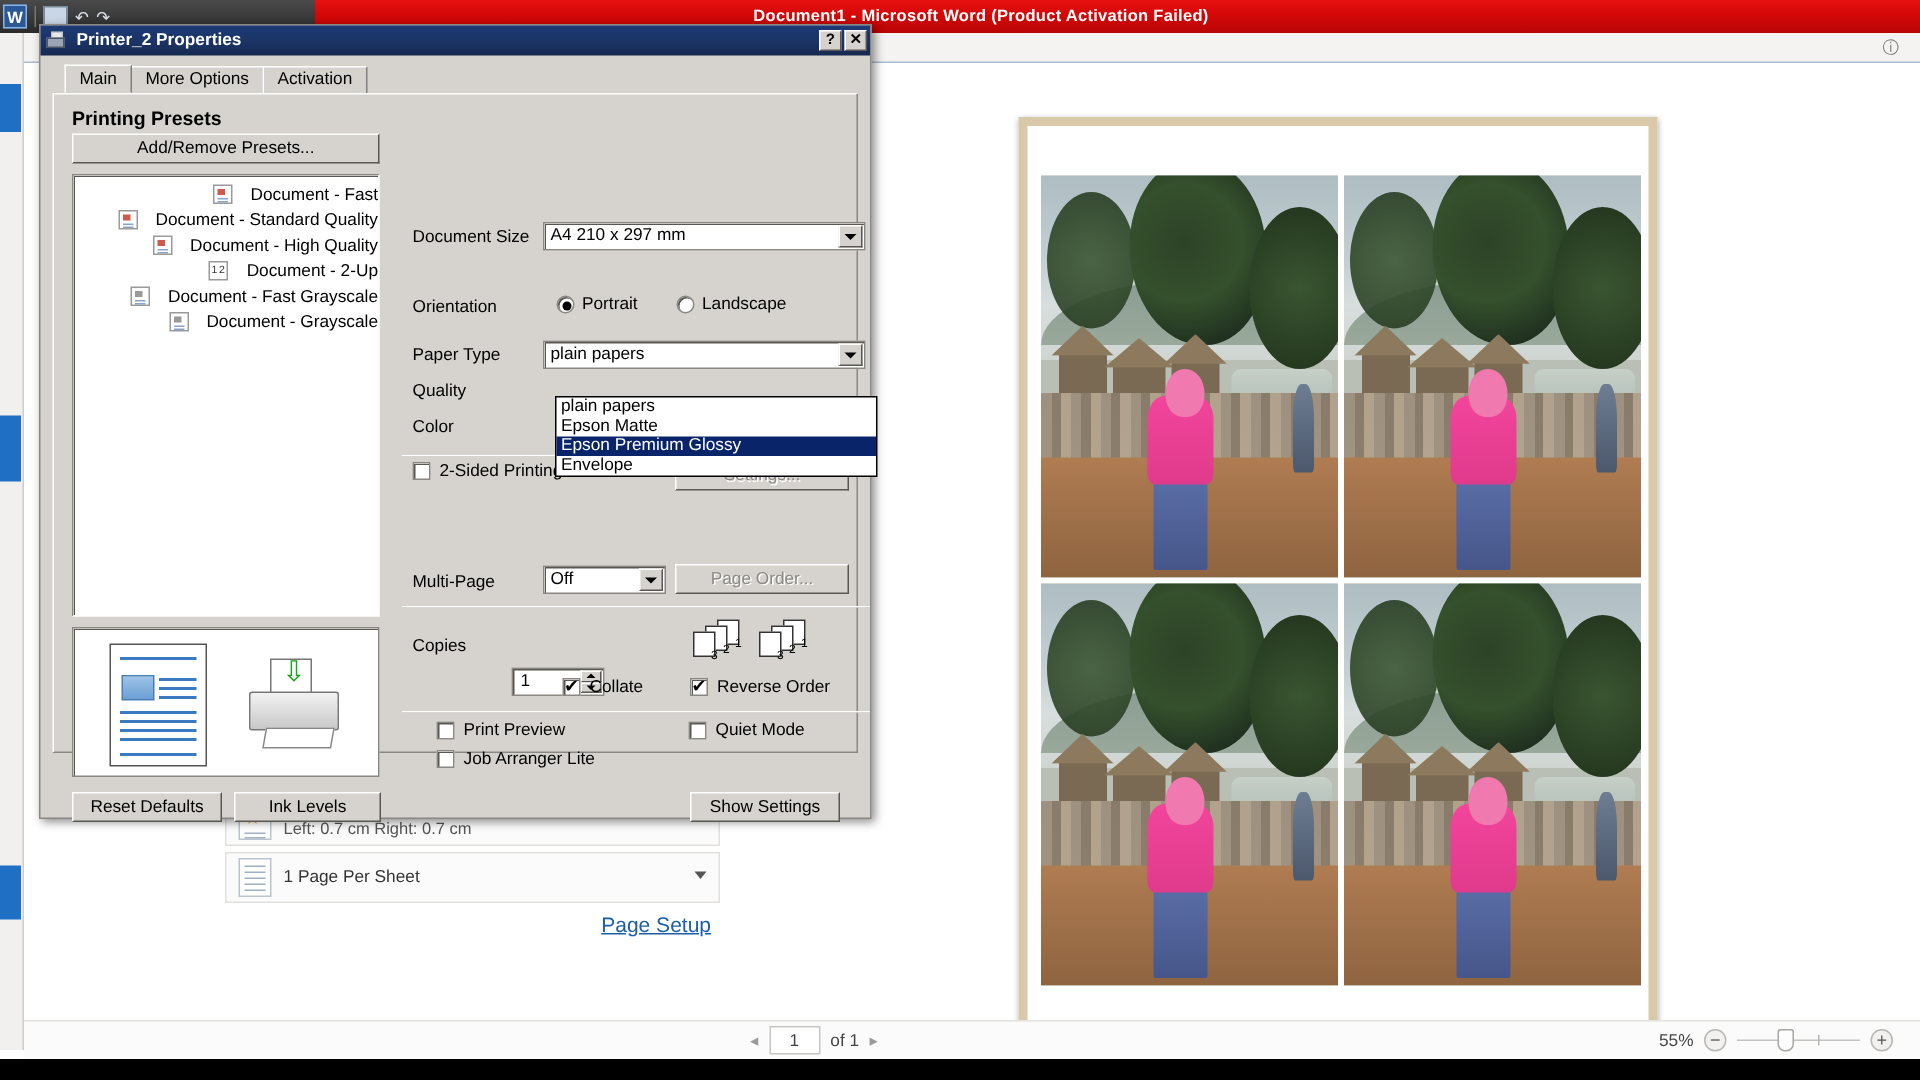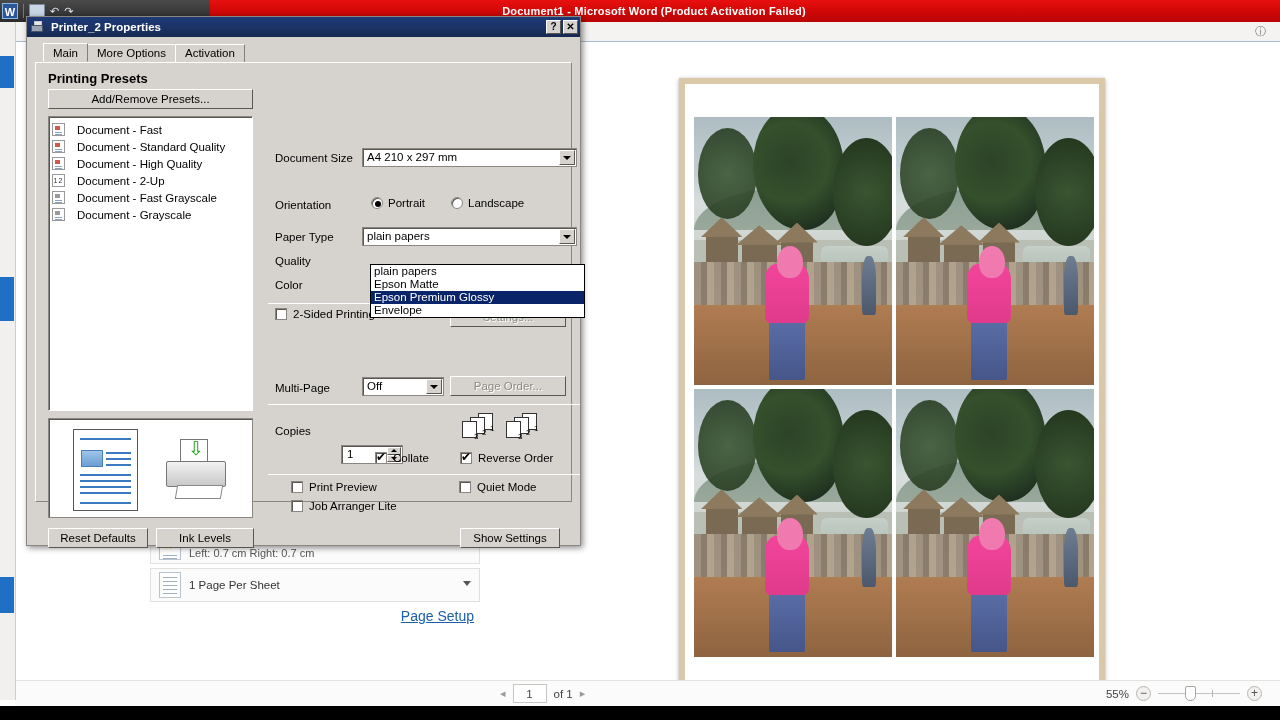--- a/index.html
+++ b/index.html
@@ -181,21 +181,21 @@
   .btn.default { border:2px solid #000; }
 
   #addremove-presets { position:absolute; left:12px; top:26px; width:205px; height:20px; }
 
   .presets-list {
     position:absolute; left:12px; top:53px; width:205px; height:295px;
     background:#fff; border:1px solid #8a8782; border-right-color:#fff; border-bottom-color:#fff;
     box-shadow:inset 1px 1px 0 #5a5753;
     padding:4px 0 0 3px; overflow:hidden;
   }
-  .preset-item { display:flex; align-items:center; gap:12px; height:17px; font-size:11.5px; }
+  .preset-item { display:flex; align-items:center; gap:12px; height:17px; font-size:11.5px;justify-content:flex-end; }
   .pr-ico { width:13px;height:13px;background:#fff;border:1px solid #9a9a9a;position:relative;flex:none; }
   .pr-ico i { position:absolute;left:2px;right:2px;height:1px;background:#8aa4c8; }
   .pr-ico .red { position:absolute;left:2px;top:2px;width:5px;height:4px;background:#d05a4a; }
   .pr-ico .gry { position:absolute;left:2px;top:2px;width:5px;height:4px;background:#9a9a9a; }
   .pr-ico.up12 { font-size:7px; line-height:11px; text-align:center; letter-spacing:1px; color:#333; }
 
   .thumb-box {
     position:absolute; left:12px; top:355px; width:205px; height:100px;
     background:#fff; border:1px solid #8a8782; box-shadow:inset 1px 1px 0 #5a5753;
   }

